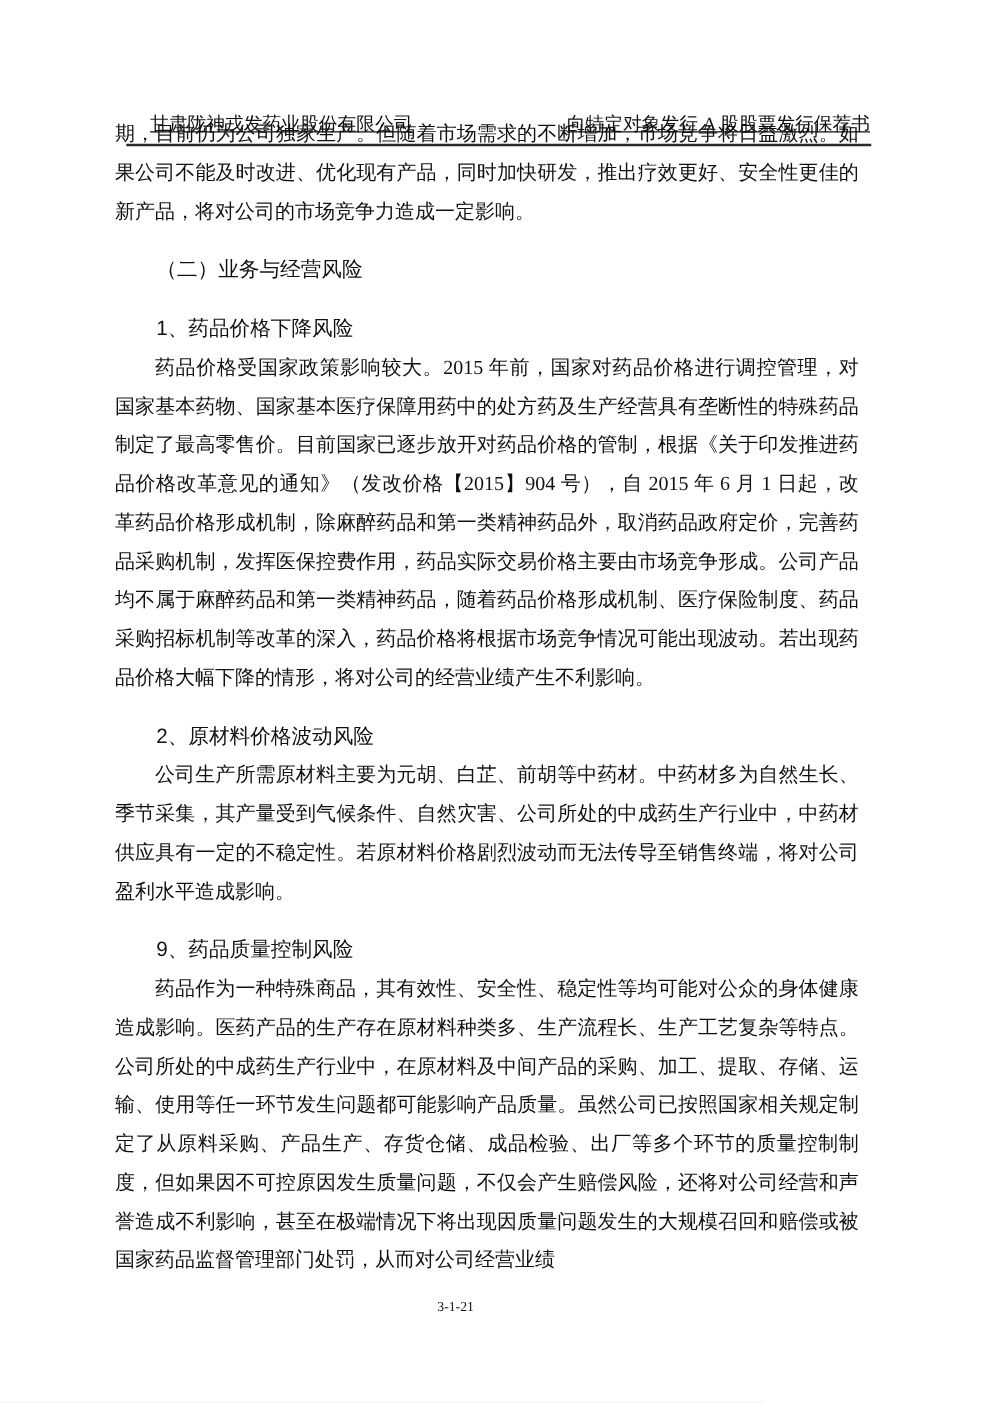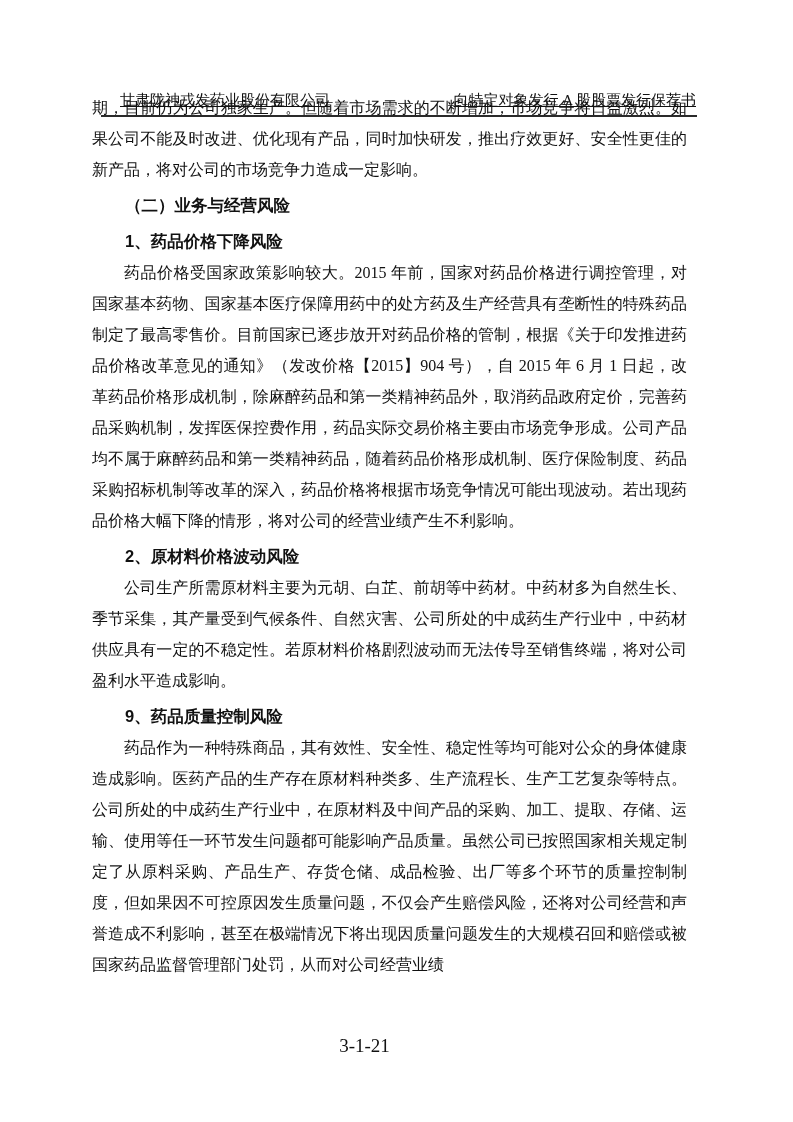--- a/index.html
+++ b/index.html
@@ -42,35 +42,35 @@
     line-height: 31px;
     text-align: justify;
     text-justify: inter-ideograph;
   }
   .para {
     margin: 0;
     text-indent: 2em;
   }
   .para.no-indent { text-indent: 0; }
   .heading {
-    margin: 5px 0 0 0;
+    margin: 16px 0 0 0;
     font-family: "Liberation Sans", "DejaVu Sans", sans-serif;
-    font-weight: bold;
+    font-weight: normal;
     font-size: 16.5px;
     line-height: 31px;
     text-indent: 2em;
     text-align: left;
   }
   .page-footer {
     position: absolute;
     top: 1036px;
     left: 0;
     width: 729px;
     text-align: center;
-    font-size: 19px;
+    font-size: 11px;
     line-height: 20px;
   }
 </style>
 </head>
 <body>
 
 <div class="page">
 
   <div class="page-header">
     <span class="left">甘肃陇神戎发药业股份有限公司</span>

